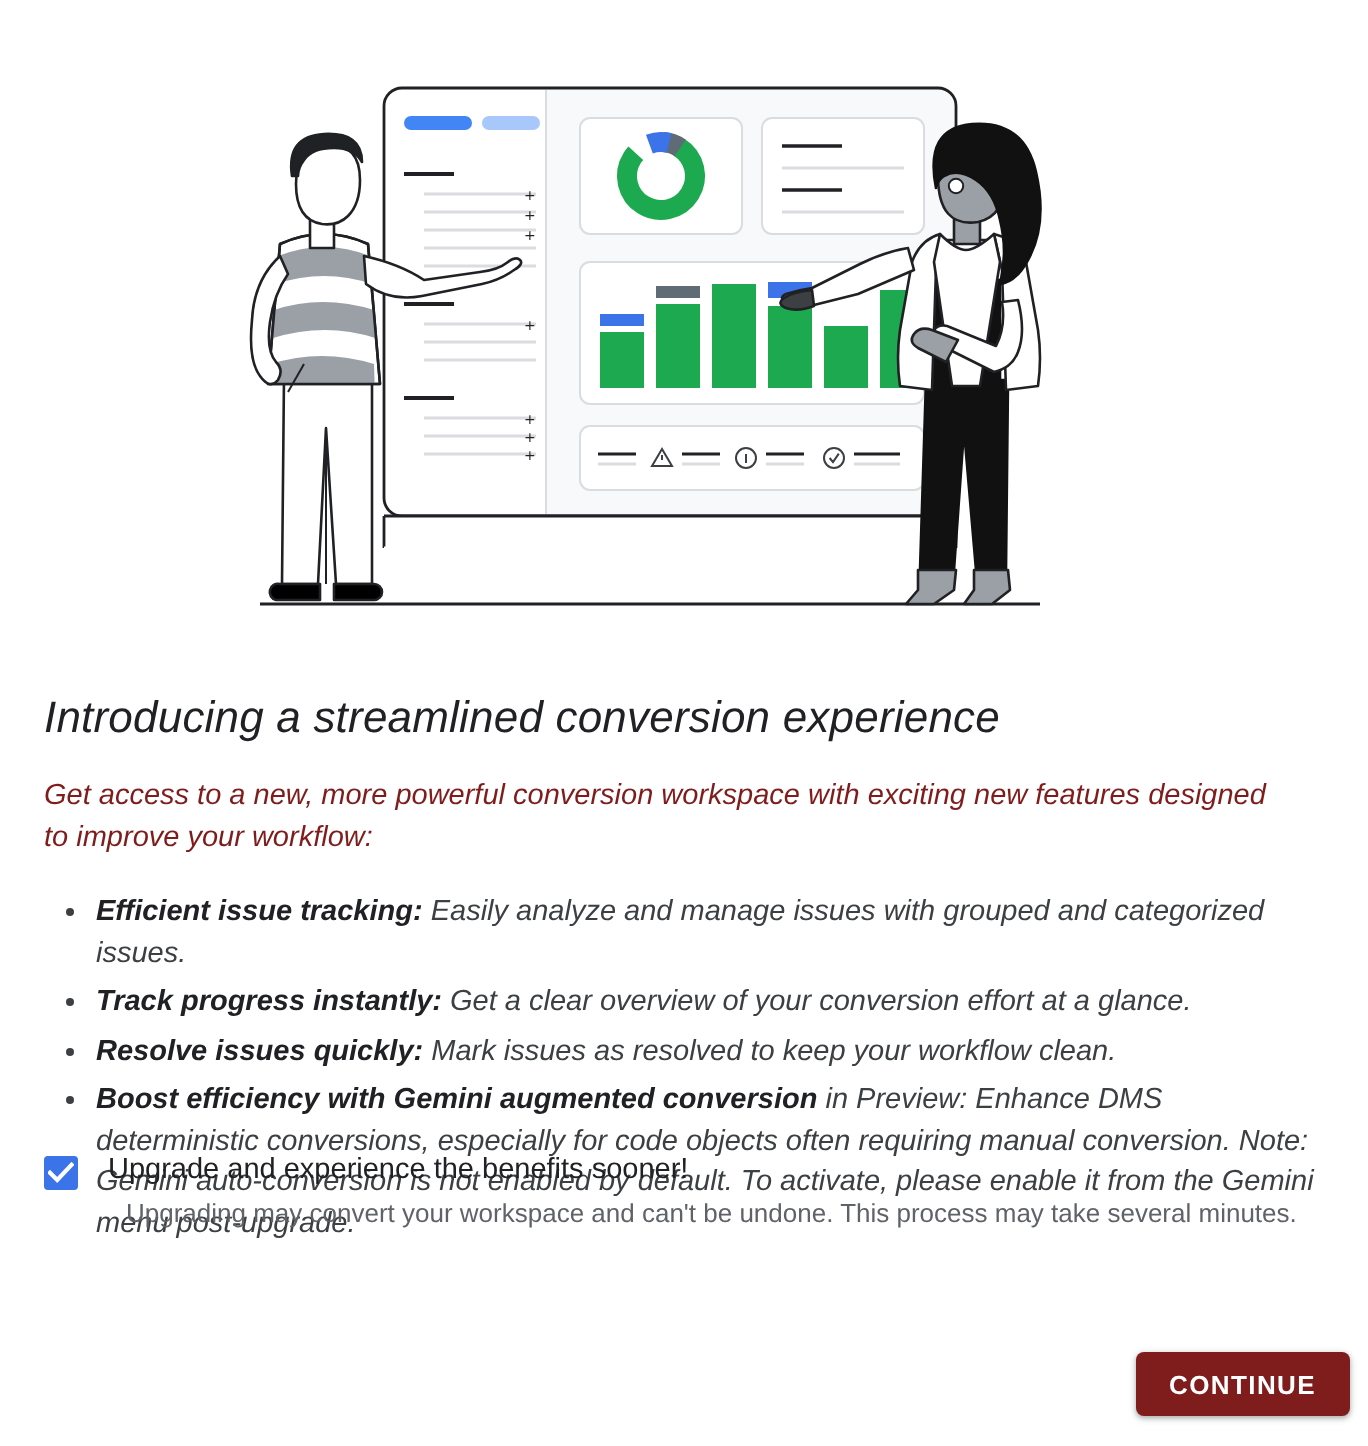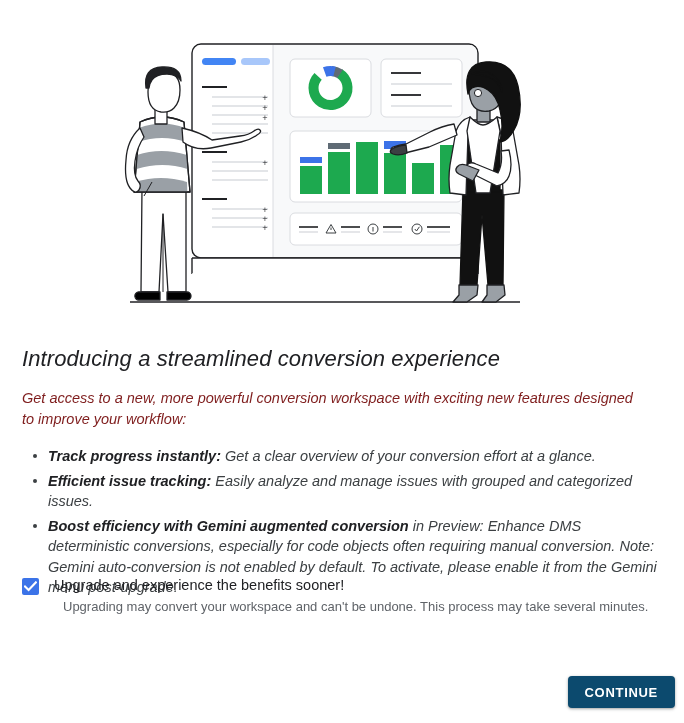--- a/index.html
+++ b/index.html
@@ -128,21 +128,21 @@
   }
   #continue-button {
     position: absolute;
     right: 9px;
     top: 16px;
     min-width: 86px;
     height: 32px;
     padding: 0 17px;
     border: none;
     border-radius: 4px;
-    background: #0c4a6e;
+    background: #7f1d1d;
     color: #ffffff;
     font-family: "Liberation Sans", sans-serif;
     font-size: 13px;
     font-weight: bold;
     letter-spacing: 0.7px;
     cursor: pointer;
     box-shadow: 0 1px 2px rgba(60,64,67,0.30), 0 1px 3px 1px rgba(60,64,67,0.15);
   }
 </style>
 </head>
@@ -319,24 +319,27 @@
       <path d="M472 74 q12 -6 22 2 q8 7 8 16 q-4 -12 -14 -15 q-10 -3 -16 -3 Z" fill="#111111" stroke="#111111"></path>
     </g>
   </svg>
 </div>
 
 <div id="content">
   <h1 id="page-title">Introducing a streamlined conversion experience</h1>
   <p id="intro-paragraph">Get access to a new, more powerful conversion workspace with exciting new features designed to improve your workflow:</p>
   <ul id="feature-list">
     <li>
+      <span class="b">Efficient issue tracking:</span><span> Easily analyze and manage issues with grouped and categorized issues.</span>
+    </li>
+    <li>
       <span class="b">Track progress instantly:</span><span> Get a clear overview of your conversion effort at a glance.</span>
     </li>
     <li>
-      <span class="b">Efficient issue tracking:</span><span> Easily analyze and manage issues with grouped and categorized issues.</span>
+      <span class="b">Resolve issues quickly:</span><span> Mark issues as resolved to keep your workflow clean.</span>
     </li>
     <li>
       <span class="b">Boost efficiency with Gemini augmented conversion</span><span> in Preview: Enhance DMS deterministic conversions, especially for code objects often requiring manual conversion. Note: Gemini auto-conversion is not enabled by default. To activate, please enable it from the Gemini menu post-upgrade.</span>
     </li>
   </ul>
 </div>
 
 <div id="upgrade-row">
   <div id="upgrade-checkbox">
     <svg width="13" height="11" viewBox="0 0 13 11">

